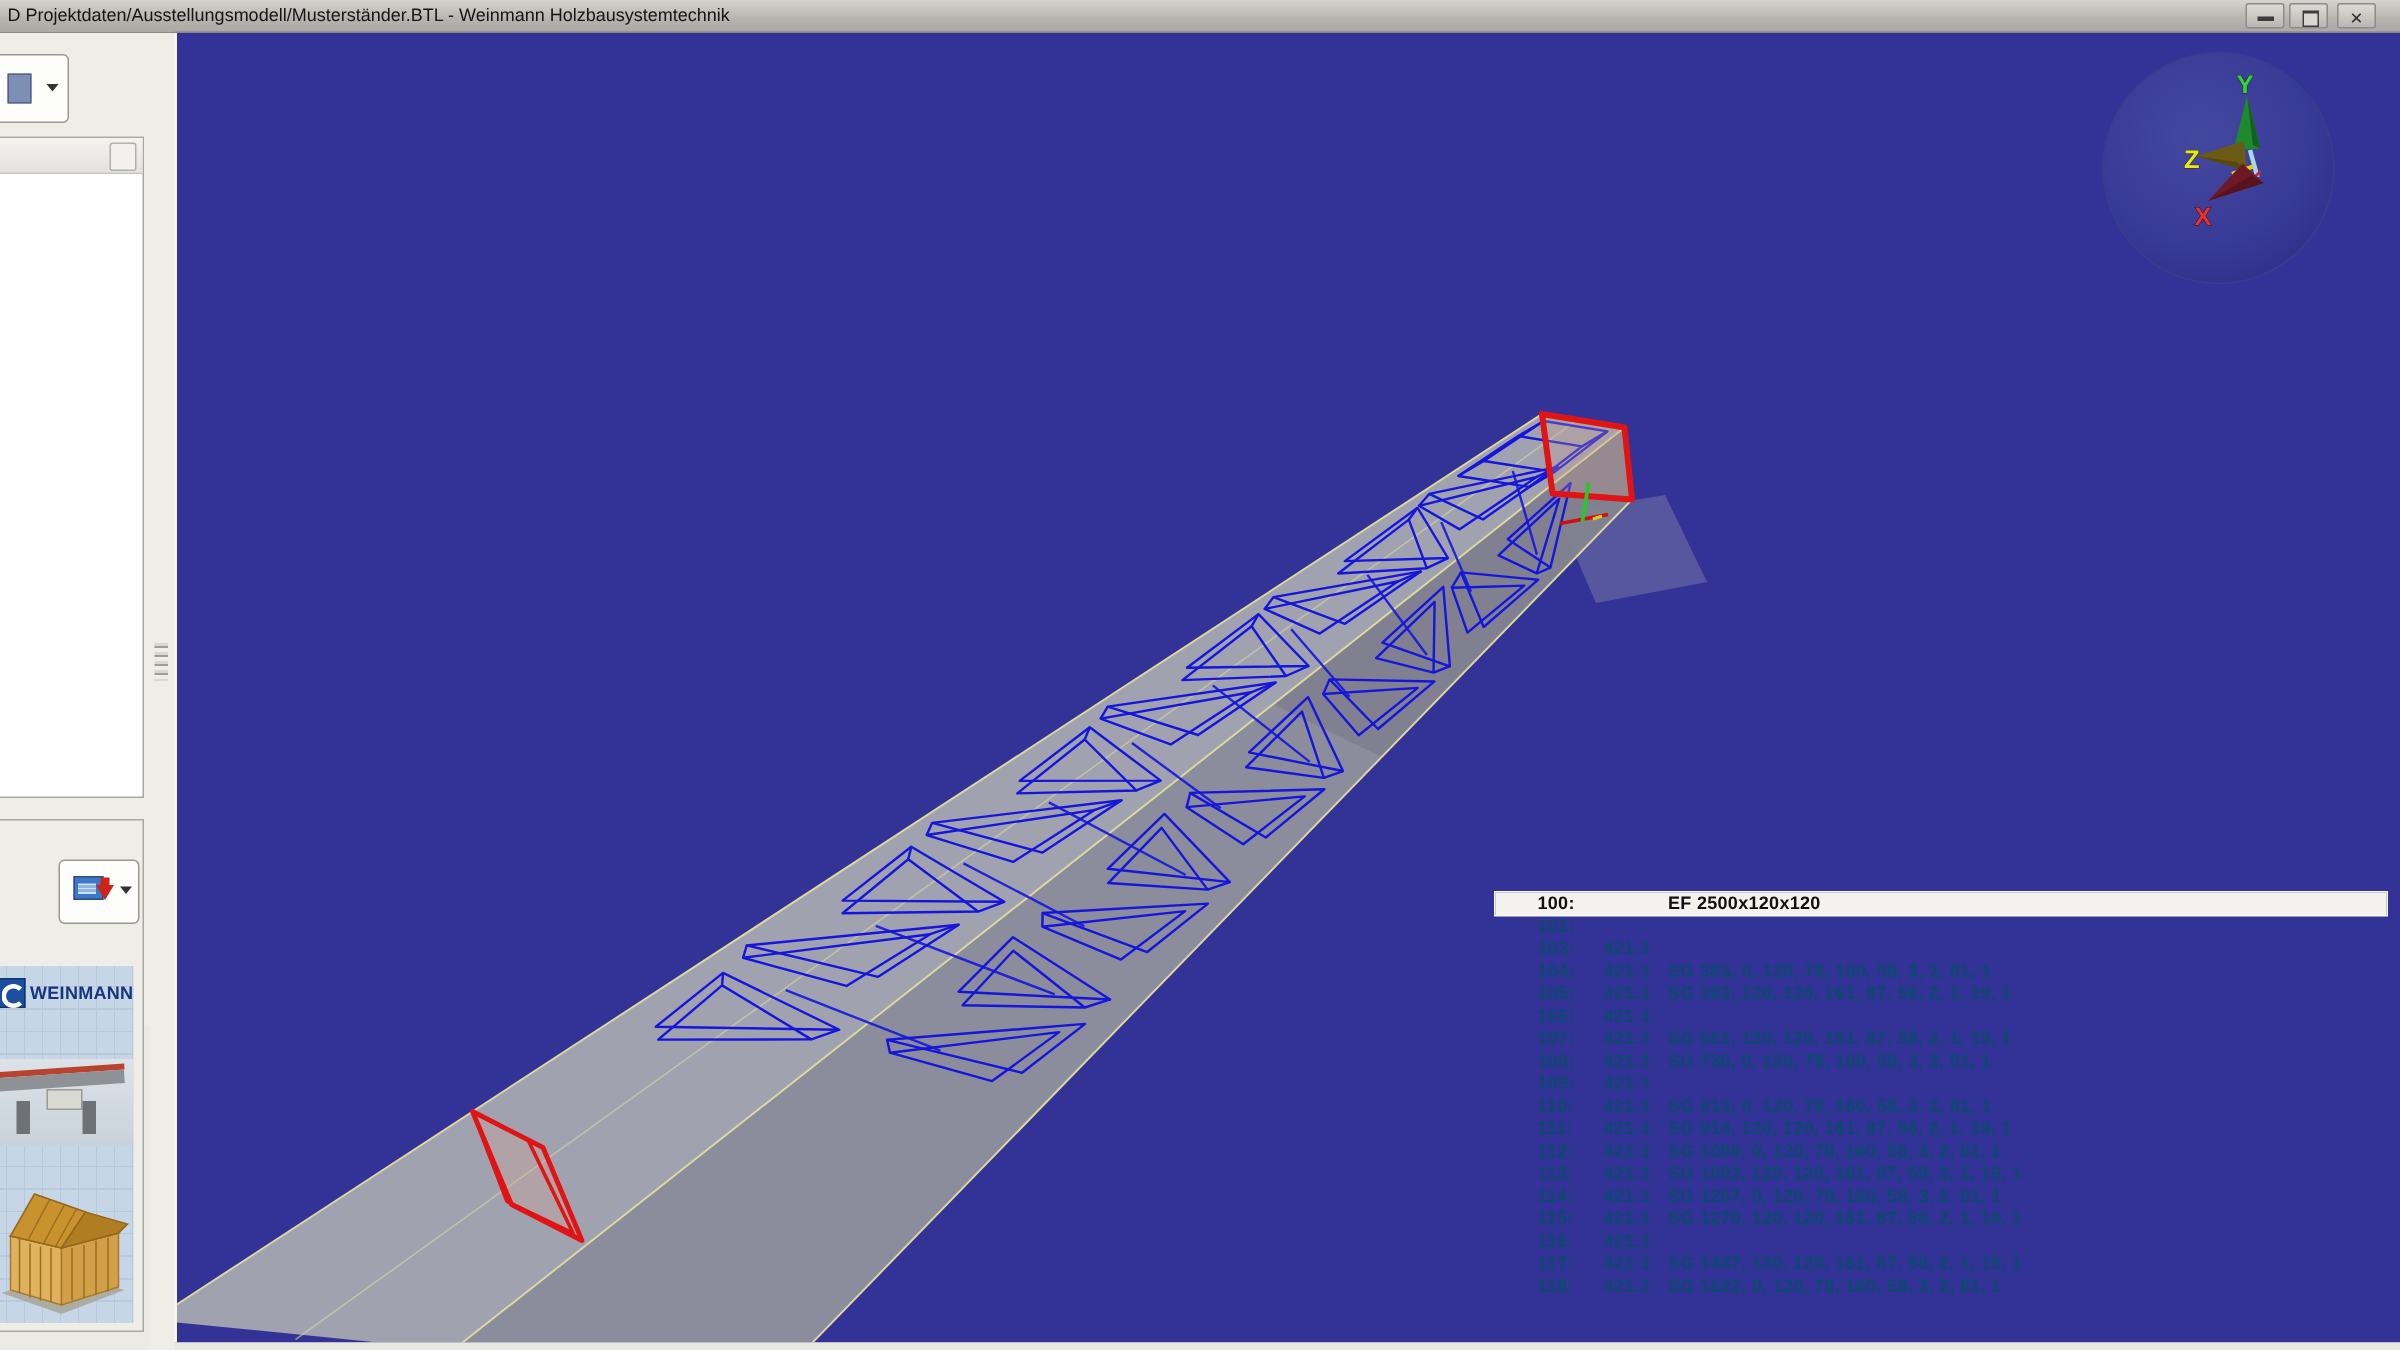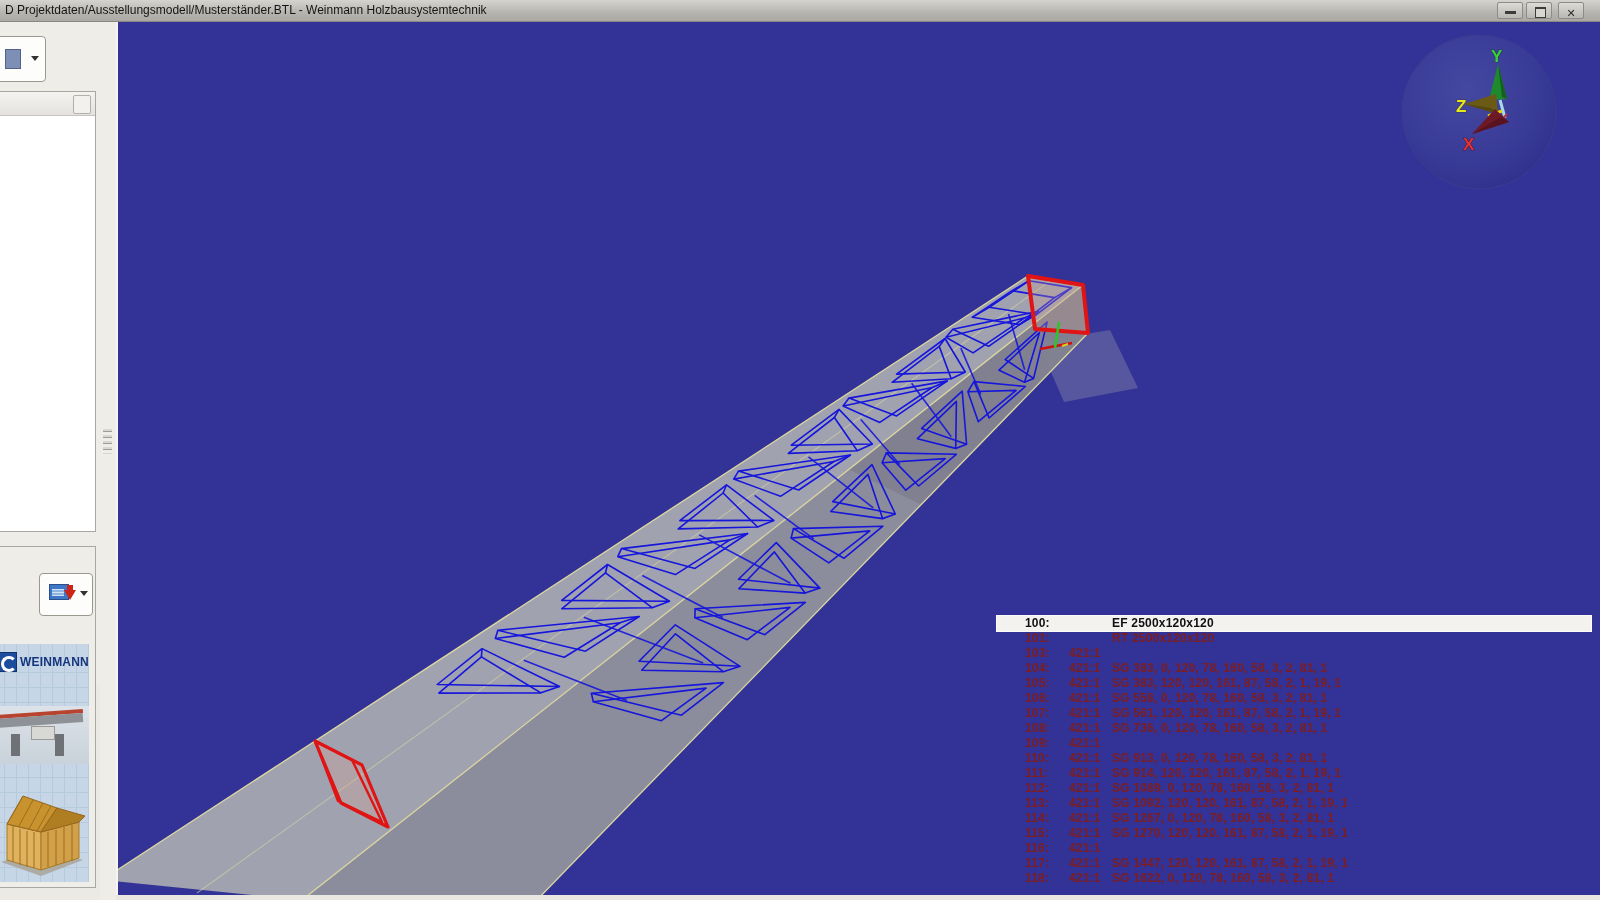--- a/index.html
+++ b/index.html
@@ -63,22 +63,22 @@
   .machine .leg1{left:18px;} .machine .leg2{left:62px;}
   .house{position:absolute;left:0;top:122px;width:96px;height:116px;}
 
   
   .viewport{position:absolute;left:116px;top:21px;width:1484px;height:874px;background:#333397;
     border-left:2px solid #F6F5F2;box-sizing:border-box;z-index:10;}
   .bottom-strip{position:absolute;left:116px;top:895px;width:1484px;height:5px;background:#E9E7E2;z-index:30;}
   svg.scene{position:absolute;left:0;top:0;width:1482px;height:874px;display:block;}
 
   
-  .btl-list{position:absolute;left:997px;top:616px;width:594px;z-index:25;}
-  .prow{display:flex;height:15px;line-height:15px;font-size:12px;font-weight:bold;color:#7f1d1d;
+  .btl-list{position:absolute;left:997px;top:595px;width:594px;z-index:25;}
+  .prow{display:flex;height:15px;line-height:15px;font-size:12px;font-weight:bold;color:#0c4a6e;
     white-space:nowrap;letter-spacing:.2px;}
   .prow .c1{padding-left:28px;width:44px;flex:none;}
   .prow .c2{width:43px;flex:none;}
   .prow .c3{flex:1;}
   .prow.selected{background:#F3F2EE;color:#101014;outline:1px solid #FBFBF8;}
 </style>
 </head>
 <body>
 
 <div class="titlebar">
@@ -289,40 +289,38 @@
 
 <div class="btl-list" id="btl-list">
     <div class="prow selected">
     <span class="c1">100:</span>
     <span class="c2"></span>
     <span class="c3">EF 2500x120x120</span>
   </div>
     <div class="prow">
     <span class="c1">101:</span>
     <span class="c2"></span>
-    <span class="c3">RT 2500x120x120</span>
   </div>
     <div class="prow">
     <span class="c1">103:</span>
     <span class="c2">421:1</span>
   </div>
     <div class="prow">
     <span class="c1">104:</span>
     <span class="c2">421:1</span>
     <span class="c3">SG 383, 0, 120, 78, 160, 58, 3, 2, 81, 1</span>
   </div>
     <div class="prow">
     <span class="c1">105:</span>
     <span class="c2">421:1</span>
     <span class="c3">SG 383, 120, 120, 161, 87, 58, 2, 1, 19, 1</span>
   </div>
     <div class="prow">
     <span class="c1">106:</span>
     <span class="c2">421:1</span>
-    <span class="c3">SG 558, 0, 120, 78, 160, 58, 3, 2, 81, 1</span>
   </div>
     <div class="prow">
     <span class="c1">107:</span>
     <span class="c2">421:1</span>
     <span class="c3">SG 561, 120, 120, 161, 87, 58, 2, 1, 19, 1</span>
   </div>
     <div class="prow">
     <span class="c1">108:</span>
     <span class="c2">421:1</span>
     <span class="c3">SG 736, 0, 120, 78, 160, 58, 3, 2, 81, 1</span>

